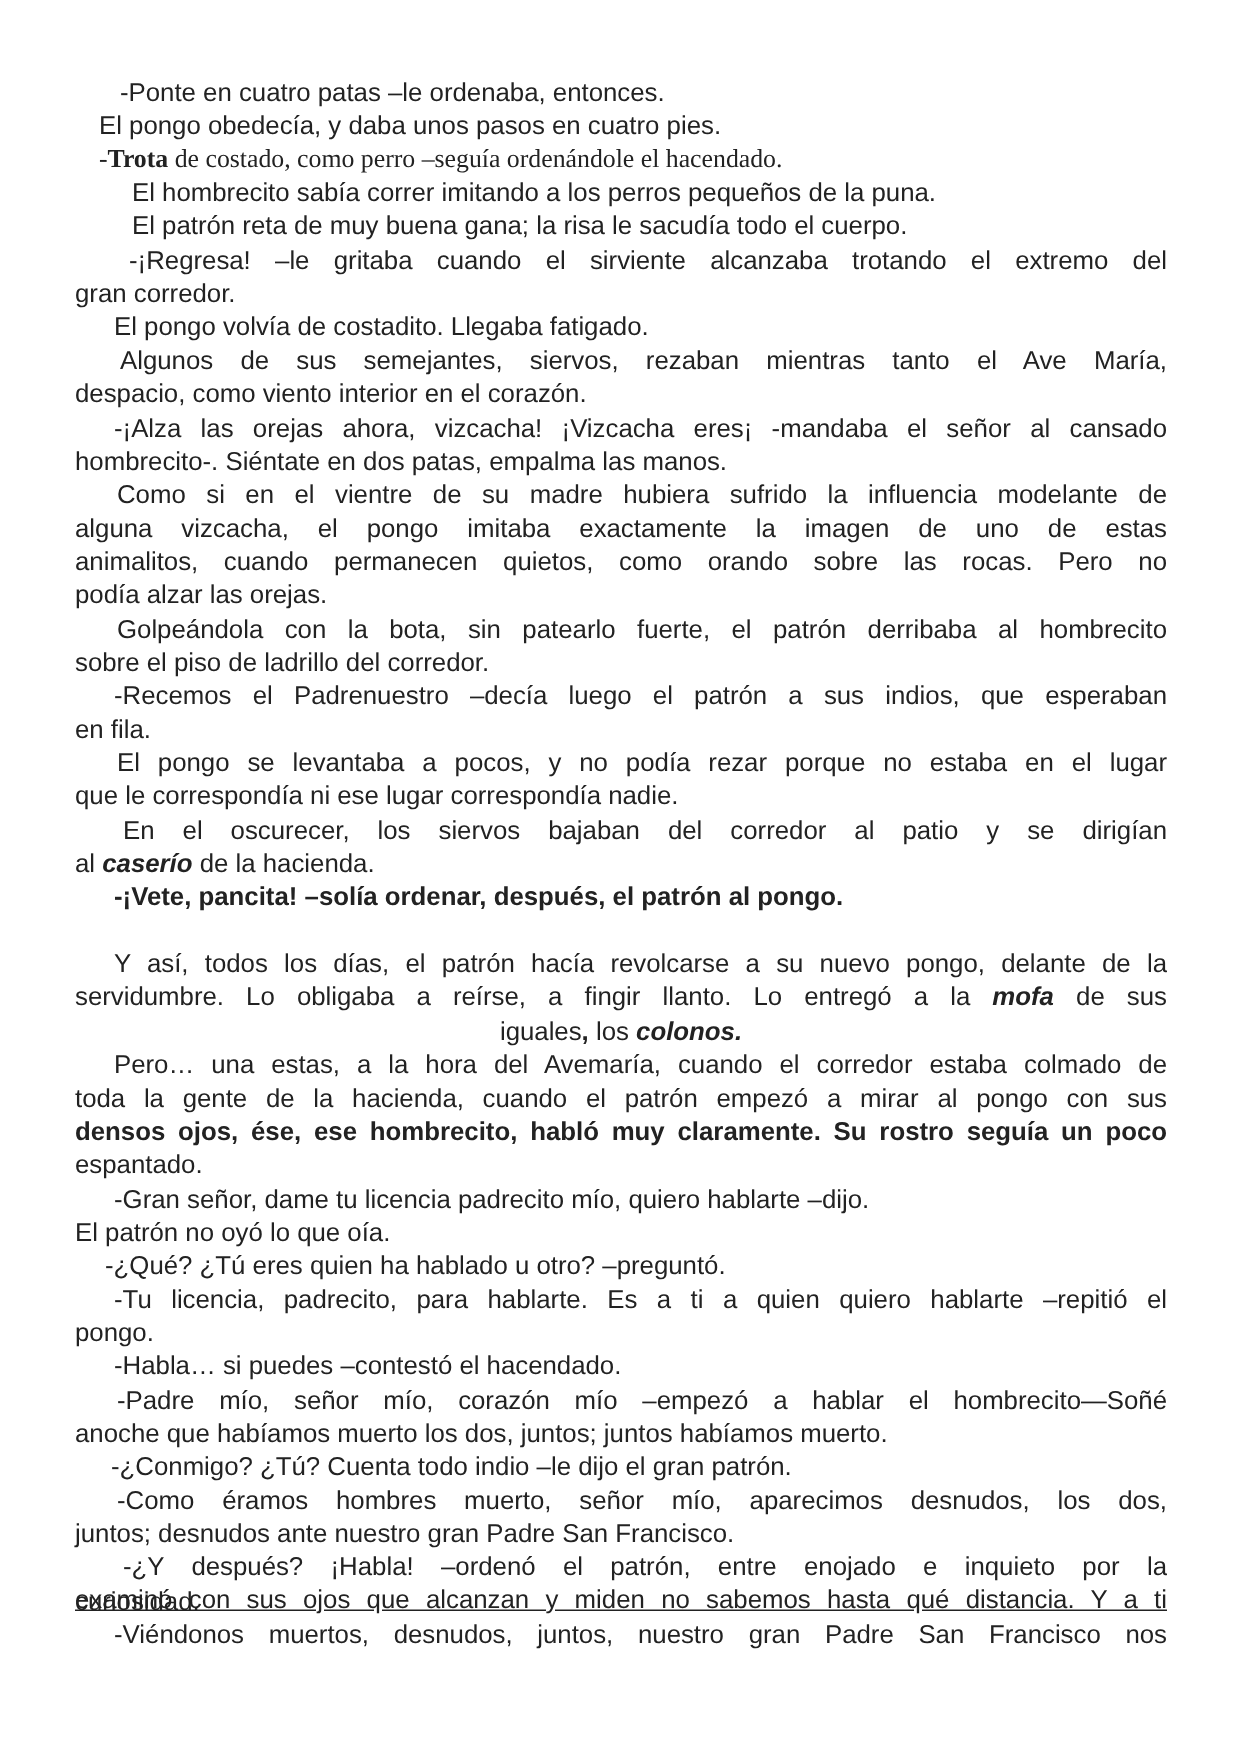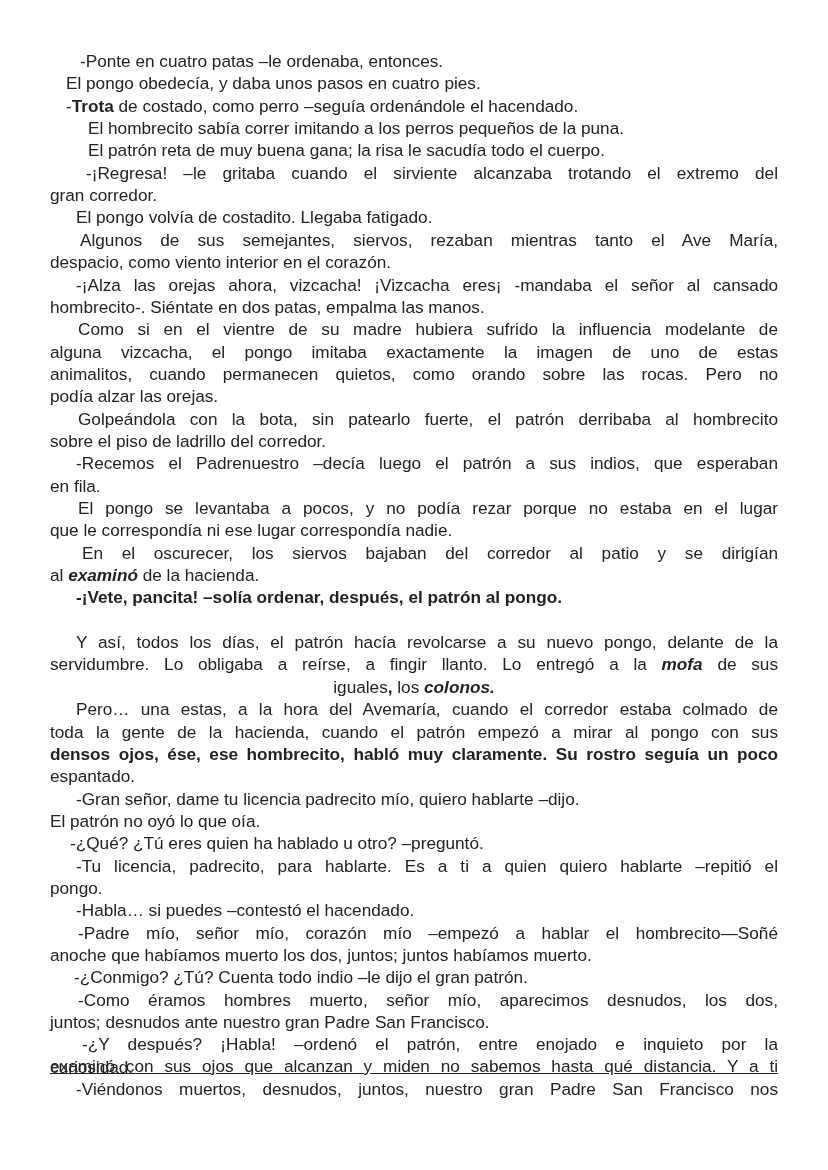--- a/index.html
+++ b/index.html
@@ -27,42 +27,42 @@
   }
   .b { font-weight: bold; }
   .bi { font-weight: bold; font-style: italic; }
 </style>
 </head>
 <body>
 
 <div class="page" id="page">
     <div class="ln" style="top: 50px; padding-left: 30px; width: 698px;"><span>-Ponte en cuatro patas –le ordenaba, entonces.</span></div>
     <div class="ln" style="top: 72.35px; padding-left: 16px; width: 712px;"><span>El pongo obedecía, y daba unos pasos en cuatro pies.</span></div>
-    <div class="ln" style="top: 94.7px; padding-left: 16px; width: 712px;"><span>-</span><span class="b">Trota</span><span> de costado, como perro –seguía ordenándole el hacendado.</span></div>
+    <div class="ln" style="top: 94.7px; padding-left: 16px; width: 712px; font-family: Liberation Serif, serif;"><span>-</span><span class="b">Trota</span><span> de costado, como perro –seguía ordenándole el hacendado.</span></div>
     <div class="ln" style="top: 117.05px; padding-left: 38px; width: 690px;"><span>El hombrecito sabía correr imitando a los perros pequeños de la puna.</span></div>
     <div class="ln" style="top: 139.4px; padding-left: 38px; width: 690px;"><span>El patrón reta de muy buena gana; la risa le sacudía todo el cuerpo.</span></div>
     <div class="ln j" style="top: 161.75px; padding-left: 36px; width: 692px;"><span>-¡Regresa! –le gritaba cuando el sirviente alcanzaba trotando el extremo del</span></div>
     <div class="ln" style="top: 184.1px; padding-left: 0px; width: 728px;"><span>gran corredor.</span></div>
     <div class="ln" style="top: 206.45px; padding-left: 26px; width: 702px;"><span>El pongo volvía de costadito. Llegaba  fatigado.</span></div>
     <div class="ln j" style="top: 228.8px; padding-left: 30px; width: 698px;"><span>Algunos de sus semejantes, siervos, rezaban mientras tanto el Ave María,</span></div>
     <div class="ln" style="top: 251.15px; padding-left: 0px; width: 728px;"><span>despacio, como viento interior en el corazón.</span></div>
     <div class="ln j" style="top: 273.5px; padding-left: 26px; width: 702px;"><span>-¡Alza las orejas ahora, vizcacha! ¡Vizcacha eres¡ -mandaba el señor al cansado</span></div>
     <div class="ln" style="top: 295.85px; padding-left: 0px; width: 728px;"><span>hombrecito-. Siéntate en dos patas, empalma las manos.</span></div>
     <div class="ln j" style="top: 318.2px; padding-left: 28px; width: 700px;"><span>Como si en el vientre de su madre hubiera sufrido la influencia modelante de</span></div>
     <div class="ln j" style="top: 340.55px; padding-left: 0px; width: 728px;"><span>alguna vizcacha, el pongo imitaba exactamente la imagen de uno de estas</span></div>
     <div class="ln" style="top: 385.25px; padding-left: 0px; width: 728px;"><span>podía alzar las orejas.</span></div>
     <div class="ln j" style="top: 362.9px; padding-left: 0px; width: 728px;"><span>animalitos, cuando permanecen quietos, como orando sobre las rocas. Pero no</span></div>
     <div class="ln j" style="top: 407.6px; padding-left: 28px; width: 700px;"><span>Golpeándola con la bota, sin patearlo fuerte, el patrón derribaba al hombrecito</span></div>
     <div class="ln" style="top: 429.95px; padding-left: 0px; width: 728px;"><span>sobre el piso de ladrillo  del corredor.</span></div>
     <div class="ln j" style="top: 452.3px; padding-left: 26px; width: 702px;"><span>-Recemos el Padrenuestro –decía luego el patrón a sus indios, que esperaban</span></div>
     <div class="ln" style="top: 474.65px; padding-left: 0px; width: 728px;"><span>en fila.</span></div>
     <div class="ln j" style="top: 497px; padding-left: 28px; width: 700px;"><span>El pongo se levantaba a pocos, y no podía rezar porque no estaba en el lugar</span></div>
     <div class="ln" style="top: 519.35px; padding-left: 0px; width: 728px;"><span>que le correspondía  ni ese lugar correspondía  nadie.</span></div>
     <div class="ln j" style="top: 541.7px; padding-left: 32px; width: 696px;"><span>En el oscurecer, los siervos bajaban del corredor  al patio y se dirigían</span></div>
-    <div class="ln" style="top: 564.05px; padding-left: 0px; width: 728px;"><span>al </span><span class="bi">examinó</span><span> de la hacienda.</span></div>
+    <div class="ln" style="top: 564.05px; padding-left: 0px; width: 728px;"><span>al </span><span class="bi">caserío</span><span> de la hacienda.</span></div>
     <div class="ln" style="top: 586.4px; padding-left: 26px; width: 702px; font-weight: bold;"><span>-¡Vete, pancita! –solía ordenar, después, el patrón al pongo.</span></div>
     <div class="ln" style="top: 608.75px; padding-left: 0px; width: 728px;"><span></span></div>
     <div class="ln j" style="top: 631.1px; padding-left: 26px; width: 702px;"><span>Y así, todos los días, el patrón hacía revolcarse a su nuevo pongo, delante de la</span></div>
     <div class="ln j" style="top: 653.45px; padding-left: 0px; width: 728px;"><span>servidumbre. Lo obligaba a reírse, a fingir llanto. Lo entregó a la </span><span class="bi">mofa</span><span> de sus</span></div>
     <div class="ln" style="top: 675.8px; padding-left: 0px; width: 728px; text-align: center;"><span>iguales</span><span class="b">,</span><span> los </span><span class="bi">colonos.</span></div>
     <div class="ln j" style="top: 698.15px; padding-left: 26px; width: 702px;"><span>Pero… una estas, a la hora del Avemaría, cuando el corredor estaba colmado de</span></div>
     <div class="ln j" style="top: 720.5px; padding-left: 0px; width: 728px;"><span>toda la gente de la hacienda, cuando el patrón empezó a mirar al pongo con sus</span></div>
     <div class="ln j" style="top: 742.85px; padding-left: 0px; width: 728px; font-weight: bold;"><span>densos ojos, ése, ese hombrecito, habló muy claramente. Su rostro seguía un poco</span></div>
     <div class="ln" style="top: 765.2px; padding-left: 0px; width: 728px;"><span>espantado.</span></div>
     <div class="ln" style="top: 787.55px; padding-left: 26px; width: 702px;"><span>-Gran señor, dame tu licencia padrecito mío, quiero hablarte –dijo.</span></div>

